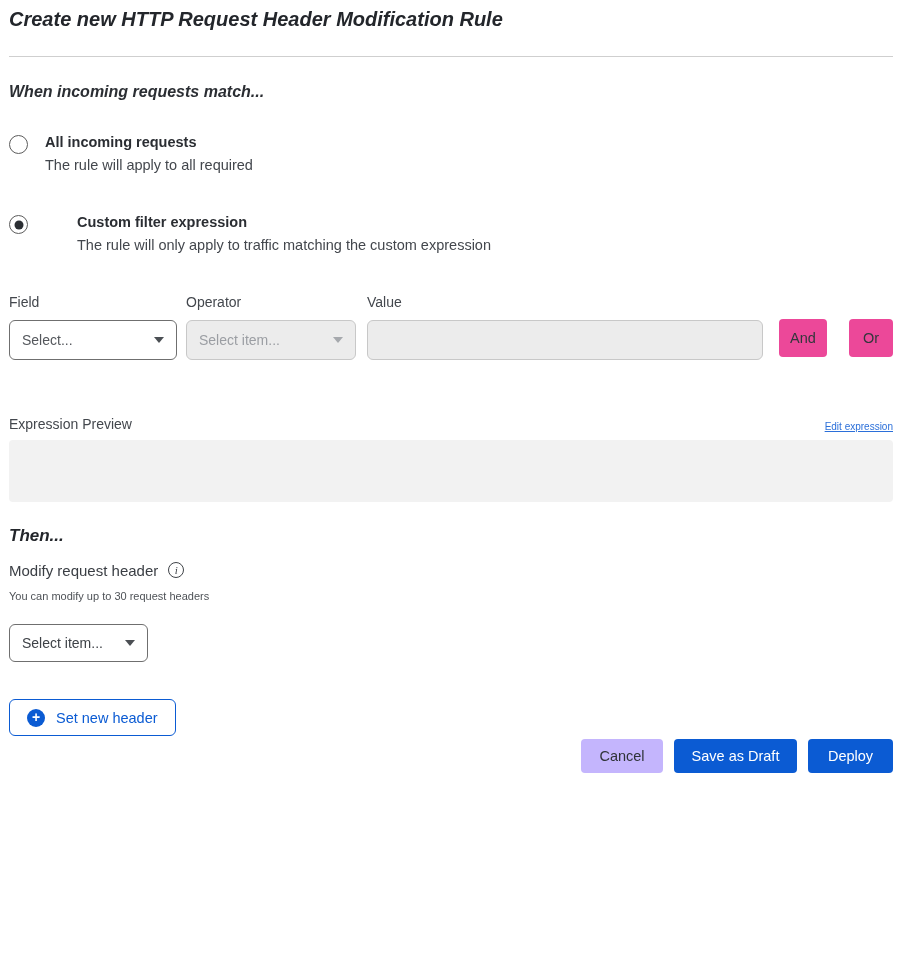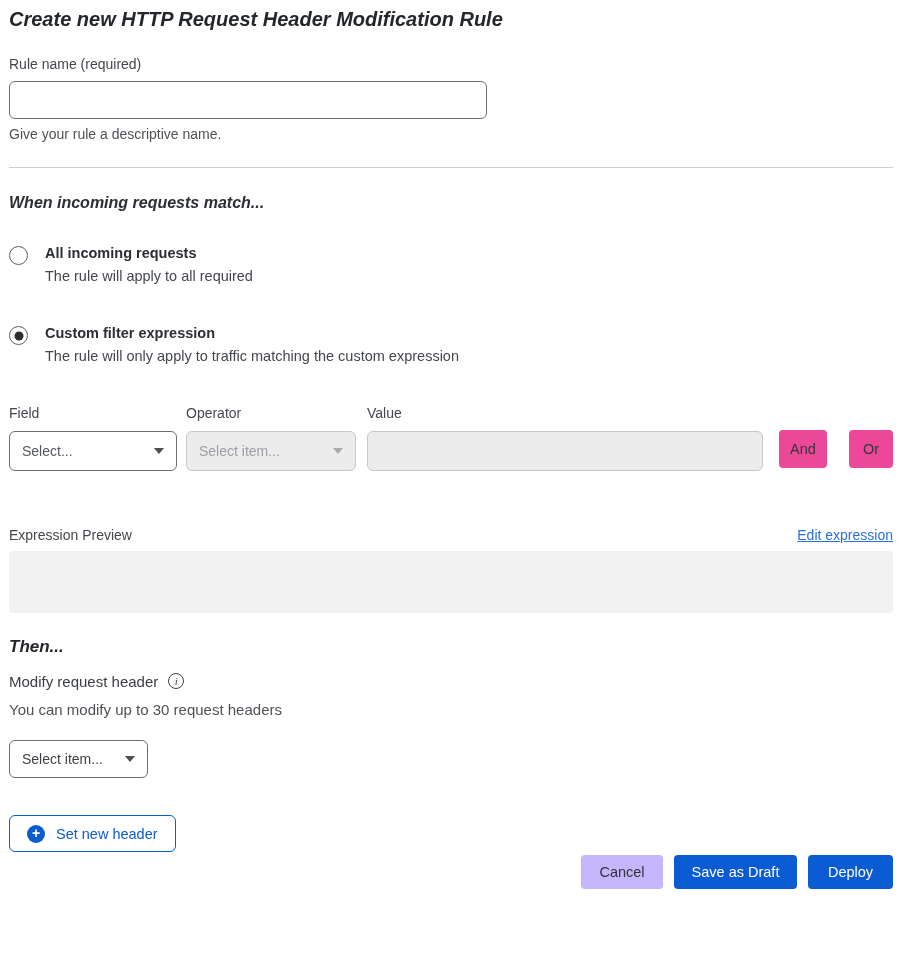--- a/index.html
+++ b/index.html
@@ -25,21 +25,21 @@
     box-sizing: border-box; background: #fff;
   }
   .help { margin-top: 7px; font-size: 14px; color: #4e5257; }
 
   .divider { height: 0; border: none; border-top: 1px solid #cfcfcf; margin: 25px 0 0 0; }
 
   .if-heading { margin-top: 22px; font-size: 19px; font-weight: 700; color: #23262b; }
   .sub-heading { margin-top: 26px; font-size: 16px; font-weight: 700; color: #2b2e33; }
 
   .radio-option { display: flex; margin-top: 33px; }
-  .radio-option + .radio-option { margin-top: 41px; }
+  .radio-option + .radio-option { margin-top: 41px; gap: 32px; }
   .radio-circle {
     flex: 0 0 auto; width: 17px; height: 17px; border: 1px solid #5c5c5c;
     border-radius: 50%; margin-top: 1px; position: relative; background: #fff; cursor: pointer;
   }
   .radio-circle.selected::after {
     content: ""; position: absolute; left: 50%; top: 50%;
     transform: translate(-50%, -50%); width: 9px; height: 9px;
     border-radius: 50%; background: #2b2e33;
   }
   .radio-texts { margin-left: 17px; }
@@ -65,32 +65,32 @@
   }
   .andor {
     height: 38px; margin-top: 25px; border: none; border-radius: 4px;
     background: #ec4899; font: 14.5px "Liberation Sans", sans-serif;
     color: #33373c; cursor: pointer;
   }
   .btn-and { width: 48px; margin-left: 16px; }
   .btn-or { width: 44px; margin-left: 22px; }
 
   .preview-row { margin-top: 56px; display: flex; justify-content: space-between; align-items: flex-end; }
-  .link { font-size: 14px; color: #2b6fd9; text-decoration: underline; cursor: pointer; }
+  .link { font-size: 10px; color: #2b6fd9; text-decoration: underline; cursor: pointer; }
   .preview-box { margin-top: 8px; height: 62px; background: #f2f2f2; border-radius: 4px; font-size: 14px; color: #43474d; }
 
   .then-heading { margin-top: 24px; font-size: 17px; font-weight: 700; color: #23262b; }
   .modify-row { margin-top: 16px; display: flex; align-items: flex-start; font-size: 15px; color: #3a3e44; }
   .info {
     margin-left: 10px; width: 16px; height: 16px; border: 1px solid #3f4348;
     border-radius: 50%; display: flex; align-items: center; justify-content: center;
     font-size: 11px; font-style: italic; font-family: "Liberation Serif", serif;
     color: #3f4348; cursor: pointer; box-sizing: border-box; padding-bottom: 1px;
   }
-  .small-help { margin-top: 11px; font-size: 15px; color: #4e5257; }
+  .small-help { margin-top: 11px; font-size: 11px; color: #4e5257; }
 
   .header-select { width: 139px; height: 38px; margin-top: 22px; color: #3e4247; }
 
   .set-header-btn {
     margin-top: 37px; display: inline-flex; align-items: center; height: 37px;
     padding: 0 17px; background: #fff; border: 1px solid #0b5bd3; border-radius: 6px;
     color: #0b5bd3; font: 14.5px "Liberation Sans", sans-serif; cursor: pointer;
   }
   .plus {
     width: 18px; height: 18px; border-radius: 50%; background: #0b5bd3; color: #fff;
@@ -106,25 +106,20 @@
   .btn-save { width: 123px; margin-left: 11px; }
   .btn-deploy { width: 85px; margin-left: 11px; }
 </style>
 </head>
 <body>
 
 <div class="container">
 
   <h1 class="page-title">Create new HTTP Request Header Modification Rule</h1>
 
-  <div class="block-rule-name">
-    <label class="lbl">Rule name (required)</label>
-    <input class="rule-input" type="text" value="" style="">
-    <div class="help">Give your rule a descriptive name.</div>
-  </div>
 
   <hr class="divider">
 
   <h3 class="sub-heading">When incoming requests match...</h3>
 
   <div class="radio-option">
     <span class="radio-circle"></span>
     <span class="radio-texts">
       <span class="radio-label" style="display:block">All incoming requests</span>
       <span class="radio-desc" style="display:block">The rule will apply to all required</span>

